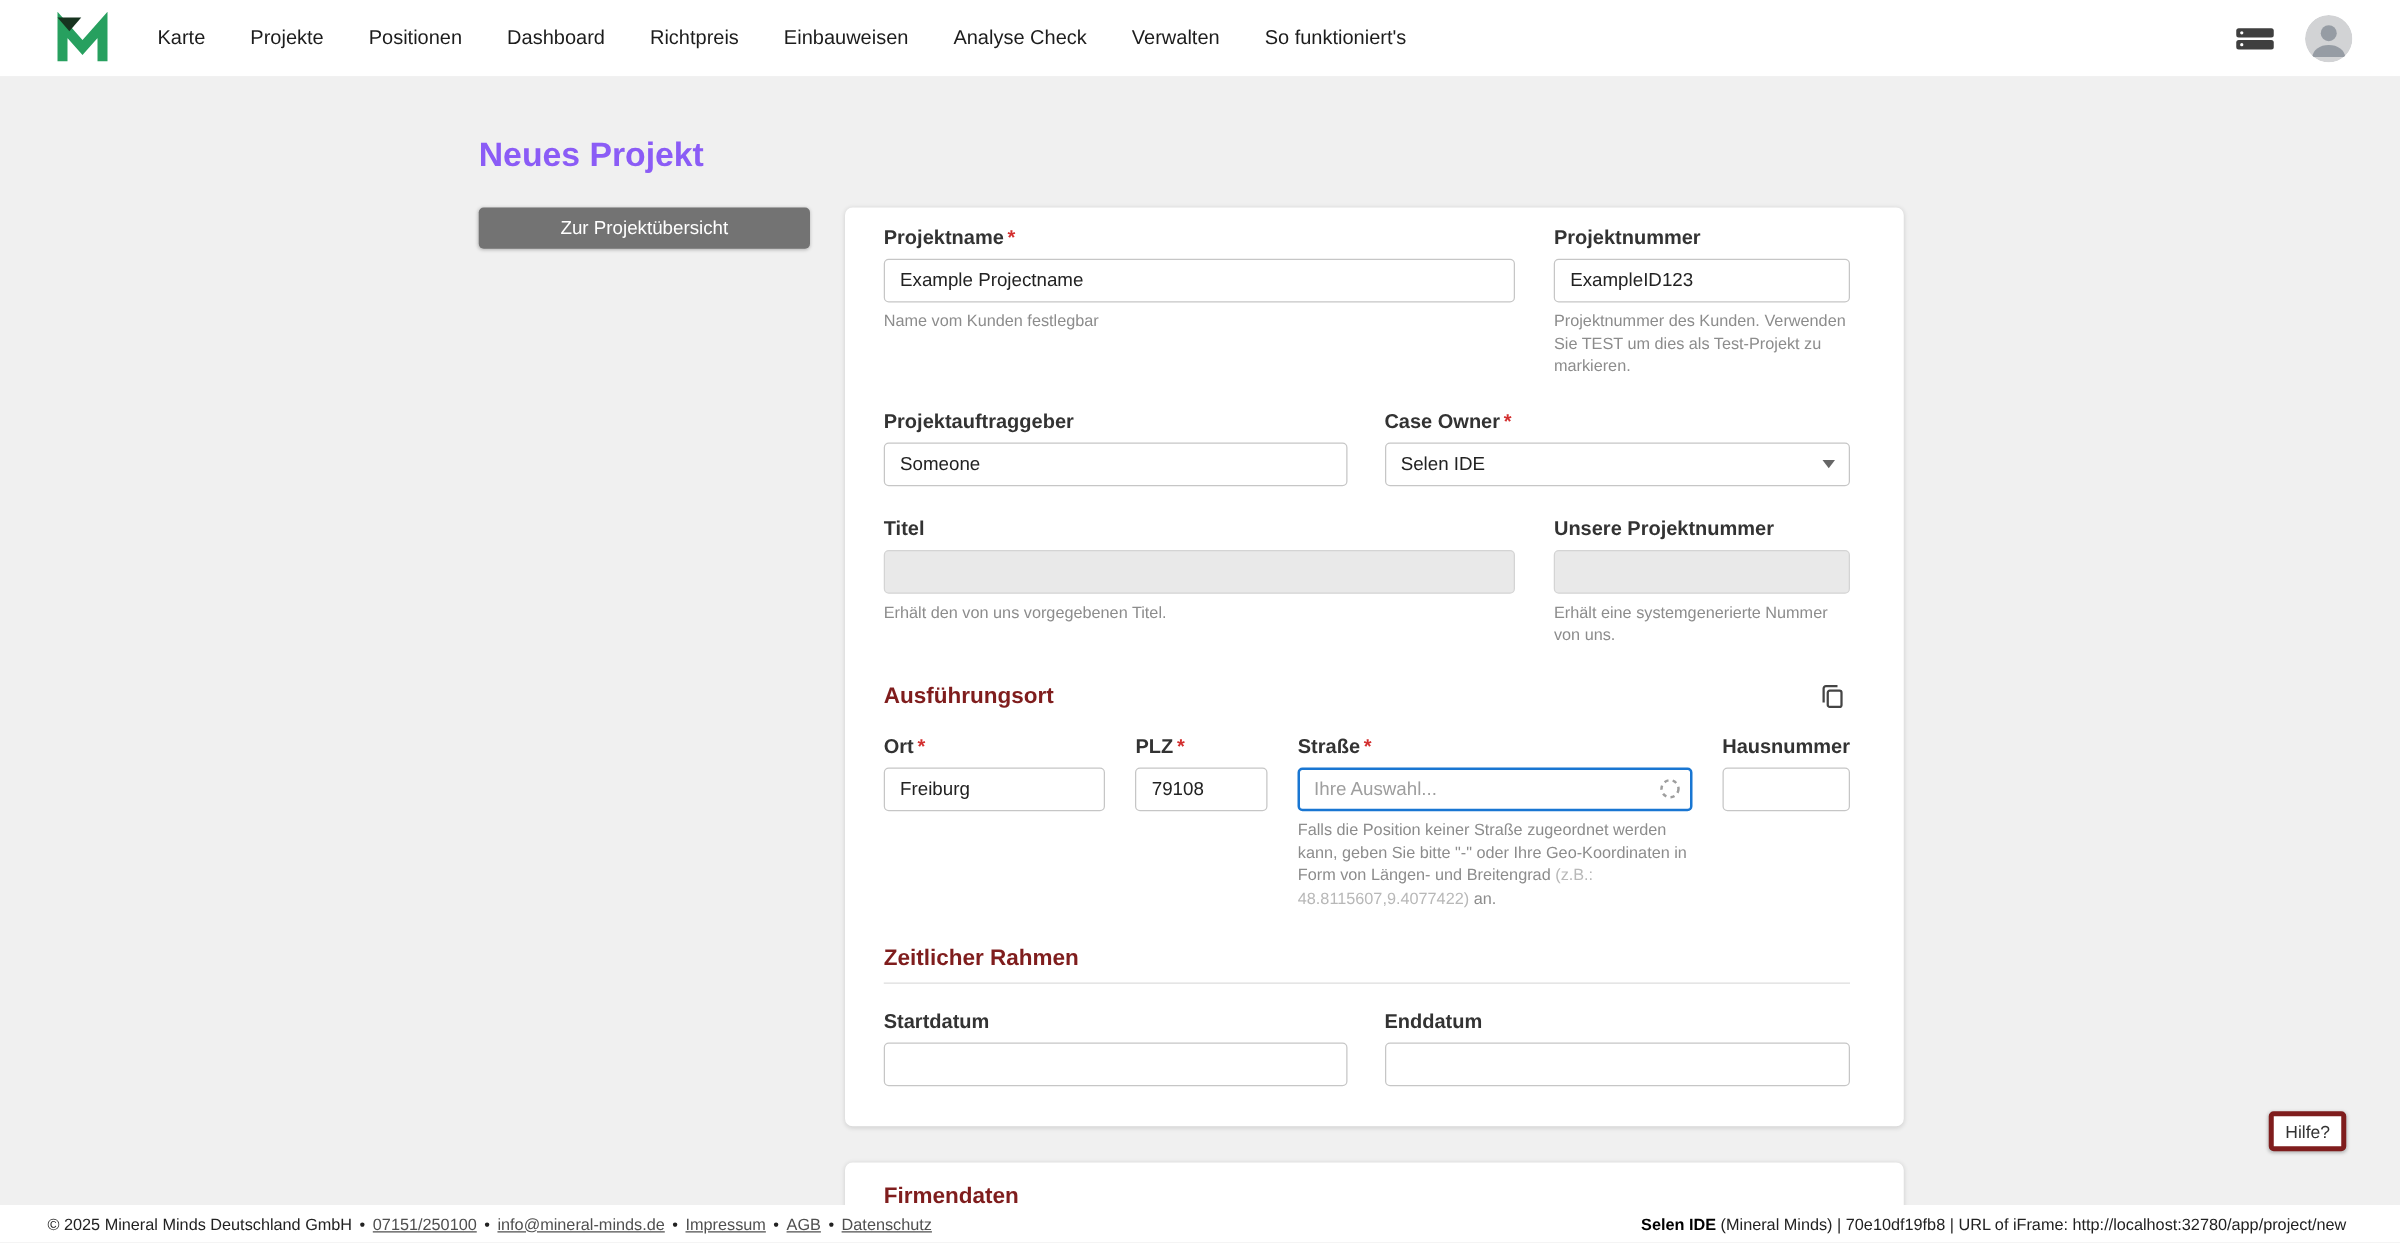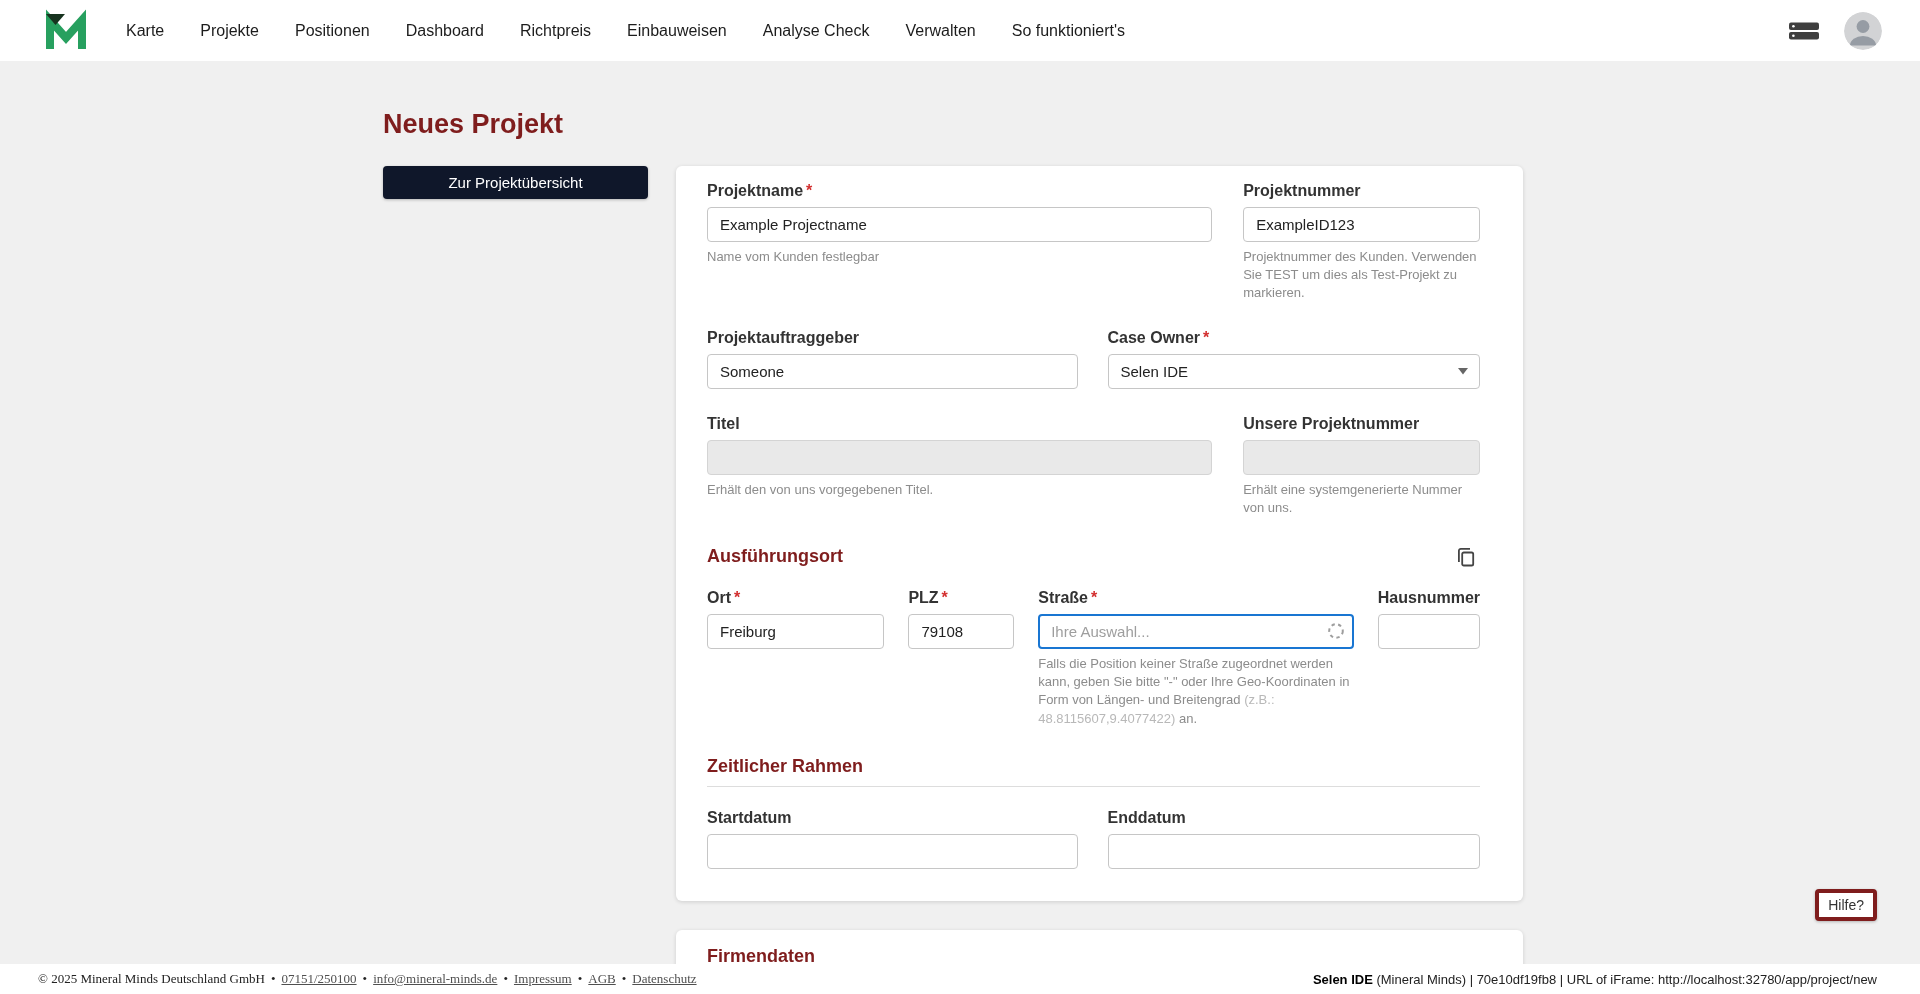--- a/index.html
+++ b/index.html
@@ -19,25 +19,25 @@
   .logo { width:44px; height:44px; margin-right:38px; cursor:pointer; flex:0 0 auto; }
   nav { display:flex; align-items:center; gap:36px; flex:1 1 auto; }
   .nav-item { font-size:16px; font-weight:400; color:#1c1c1c; cursor:pointer; white-space:nowrap; }
   .header-icons { display:flex; align-items:center; gap:24px; }
   .icon-btn { cursor:pointer; display:flex; align-items:center; }
   .avatar { width:38px; height:38px; border-radius:50%; overflow:hidden; cursor:pointer; }
 
   
   main { flex:1 1 auto; position:relative; overflow:hidden; background:#f0f0f0; }
   .content { margin-left:383px; padding-top:48px; width:1140px; }
-  .page-title { font-size:27px; font-weight:600; color:#7f1d1d; margin-bottom:26px; }
+  .page-title { font-size:27px; font-weight:600; color:#8b5cf6; margin-bottom:26px; }
   .layout-row { display:flex; gap:28px; align-items:flex-start; }
   .left-col { flex:0 0 265px; width:265px; }
   .btn-back {
-    width:265px; height:33px; background:#0f172a; color:#fff; border:none;
+    width:265px; height:33px; background:#737373; color:#fff; border:none;
     border-radius:4px; font-size:15px; font-family:inherit; cursor:pointer;
     box-shadow:0 1px 3px rgba(0,0,0,.25);
   }
   .cards { width:847px; display:flex; flex-direction:column; gap:29px; }
   .card {
     background:#fff; border-radius:6px; box-shadow:0 1px 4px rgba(0,0,0,.14);
     padding:16px 43px 28px 31px;
   }
 
   
@@ -88,21 +88,21 @@
     border:4px solid #7f1d1d; border-radius:4px; font-size:14px; font-family:inherit;
     padding:4px 9px; cursor:pointer; box-shadow:0 1px 3px rgba(0,0,0,.25); z-index:10;
   }
 
   
   footer {
     flex:0 0 30px; height:30px; background:#fff;
     display:flex; align-items:center; justify-content:space-between;
     padding:0 43px 0 38px; font-size:13px; color:#222; z-index:5;
   }
-  .footer-left { display:flex; align-items:center; gap:6px; white-space:nowrap;font-family:Liberation Serif, serif; }
+  .footer-left { display:flex; align-items:center; gap:6px; white-space:nowrap; }
   .footer-left a { color:#4f4f4f; text-decoration:underline; cursor:pointer; }
   .sep { color:#222; }
   .footer-right { white-space:nowrap; color:#222; }
   .footer-right b { font-weight:700; color:#000; }
 </style>
 </head>
 <body>
 
 <header>
   <div class="logo">

